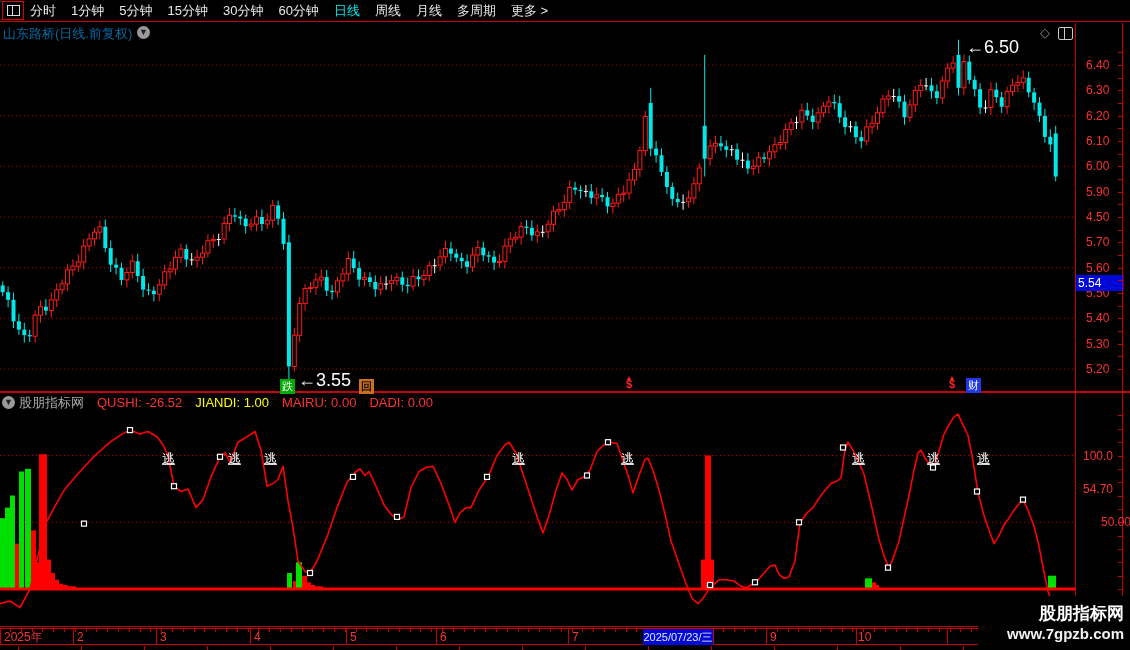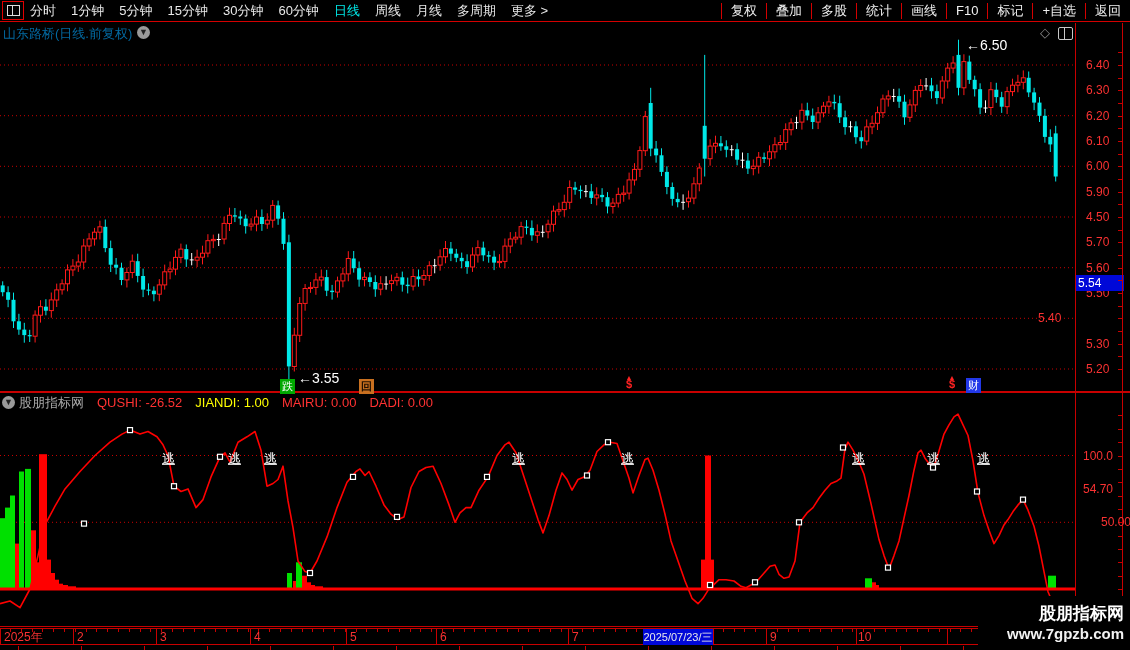--- a/index.html
+++ b/index.html
@@ -27,21 +27,21 @@
   .ax-label{position:absolute;color:#fa3232;font-size:12px;height:14px;line-height:14px;}
   .rail{position:absolute;width:1px;background:#c80000;}
   .price-badge{position:absolute;left:1076px;top:275px;width:46px;height:16px;background:#0008d8;color:#fff;
                font-size:12px;line-height:16px;padding-left:2px;}
   .sep-h{position:absolute;left:0;width:1130px;height:2px;background:#c80000;}
   
   .ind-header{position:absolute;left:0;top:394px;height:17px;display:flex;align-items:center;font-size:13px;}
   .ind-name{color:#a8a8a8;margin-left:4px;}
   .ind-field{margin-left:13px;white-space:nowrap;}
   
-  .anno{position:absolute;color:#fff;font-size:14px;z-index:4;white-space:nowrap;}
+  .anno{position:absolute;color:#fff;font-size:18px;z-index:4;white-space:nowrap;}
   .badge{position:absolute;width:15px;height:15px;font-size:11px;line-height:15px;text-align:center;z-index:4;}
   .badge-die{background:#00a800;color:#fff;}
   .badge-hui{background:#c87020;color:#201000;font-weight:bold;}
   .badge-cai{background:#2238e8;color:#fff;}
   .smark{position:absolute;z-index:4;color:#ff2222;text-align:center;width:12px;line-height:6px;}
   .smark .ar{font-size:7px;display:block;}
   .smark .dl{font-size:11px;font-weight:bold;display:block;}
   .corner-diamond{position:absolute;color:#909090;font-size:13px;z-index:4;}
   .corner-layout{position:absolute;width:13px;height:11px;border:1px solid #c8c8c8;border-radius:2px;z-index:4;}
   .corner-layout:before{content:"";position:absolute;left:5px;top:0;width:1px;height:11px;background:#c8c8c8;}
@@ -74,31 +74,20 @@
         <span class="period">1分钟</span>
         <span class="period">5分钟</span>
         <span class="period">15分钟</span>
         <span class="period">30分钟</span>
         <span class="period">60分钟</span>
         <span class="period active">日线</span>
         <span class="period">周线</span>
         <span class="period">月线</span>
         <span class="period">多周期</span>
         <span class="period">更多 &gt;</span>
-      </div>
-    <div class="tools" id="tools">
-        <span class="tool">复权</span>
-        <span class="tool">叠加</span>
-        <span class="tool">多股</span>
-        <span class="tool">统计</span>
-        <span class="tool">画线</span>
-        <span class="tool">F10</span>
-        <span class="tool">标记</span>
-        <span class="tool">+自选</span>
-        <span class="tool">返回</span>
       </div>
   </div>
 
   <div class="chart-title">山东路桥(日线.前复权)</div>
   <div class="circ-chevron" style="left:137px;top:26px;">▼</div>
 
   <svg id="main-svg" width="1075" height="369" viewBox="0 0 1075 369">
       <line x1="0" y1="42.0" x2="1075" y2="42.0" stroke="#c80000" stroke-width="1" stroke-dasharray="1 3"></line>
       <line x1="0" y1="92.7" x2="1075" y2="92.7" stroke="#c80000" stroke-width="1" stroke-dasharray="1 3"></line>
       <line x1="0" y1="143.3" x2="1075" y2="143.3" stroke="#c80000" stroke-width="1" stroke-dasharray="1 3"></line>
@@ -520,21 +509,21 @@
       <div class="ax-label" style="left: 1086px; top: 58px;">6.40</div>
       <div class="ax-label" style="left: 1086px; top: 83.3333px;">6.30</div>
       <div class="ax-label" style="left: 1086px; top: 108.667px;">6.20</div>
       <div class="ax-label" style="left: 1086px; top: 134px;">6.10</div>
       <div class="ax-label" style="left: 1086px; top: 159.333px;">6.00</div>
       <div class="ax-label" style="left: 1086px; top: 184.667px;">5.90</div>
       <div class="ax-label" style="left: 1086px; top: 210px;">4.50</div>
       <div class="ax-label" style="left: 1086px; top: 235.333px;">5.70</div>
       <div class="ax-label" style="left: 1086px; top: 260.667px;">5.60</div>
       <div class="ax-label" style="left: 1086px; top: 286px;">5.50</div>
-      <div class="ax-label" style="left: 1038px; top: 311.333px;">5.40</div>
+      <div class="ax-label" style="left: 1086px; top: 311.333px;">5.40</div>
       <div class="ax-label" style="left: 1086px; top: 336.667px;">5.30</div>
       <div class="ax-label" style="left: 1086px; top: 362px;">5.20</div>
     </div>
   <div class="price-badge">5.54</div>
   <div class="rail" style="left:1075px;top:23px;height:622px;"></div>
   <div class="rail" style="left:1122px;top:23px;height:603px;"></div>
   <div id="rail-ticks">
       <div class="abs" style="left: 1118px; top: 52.3333px; width: 4px; height: 1px; background: rgb(200, 0, 0);"></div>
       <div class="abs" style="left: 1118px; top: 65px; width: 4px; height: 1px; background: rgb(200, 0, 0);"></div>
       <div class="abs" style="left: 1118px; top: 77.6667px; width: 4px; height: 1px; background: rgb(200, 0, 0);"></div>

